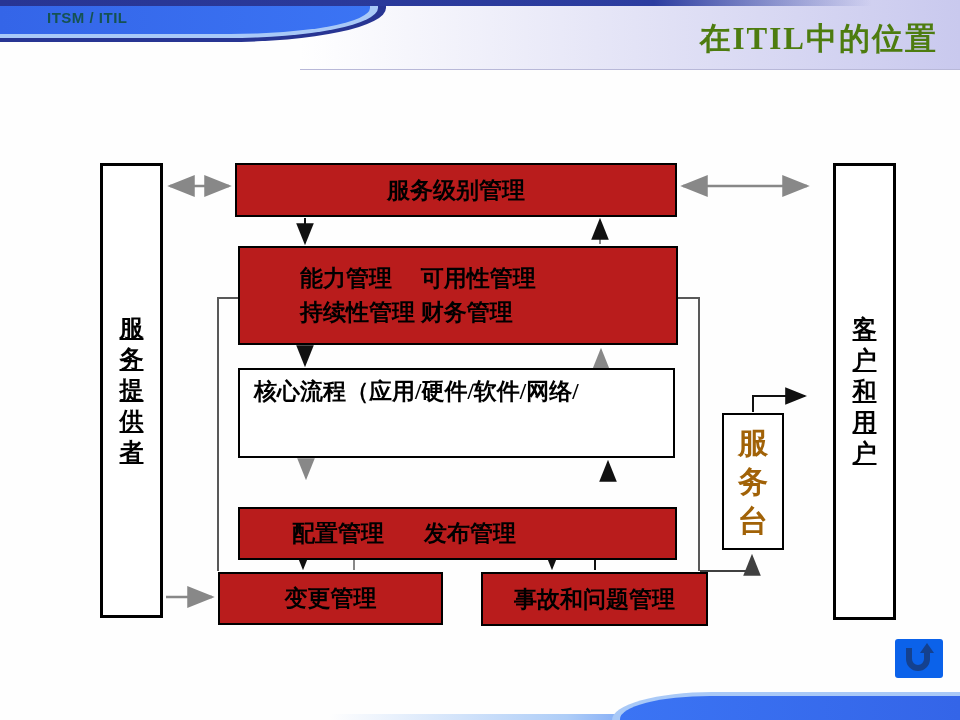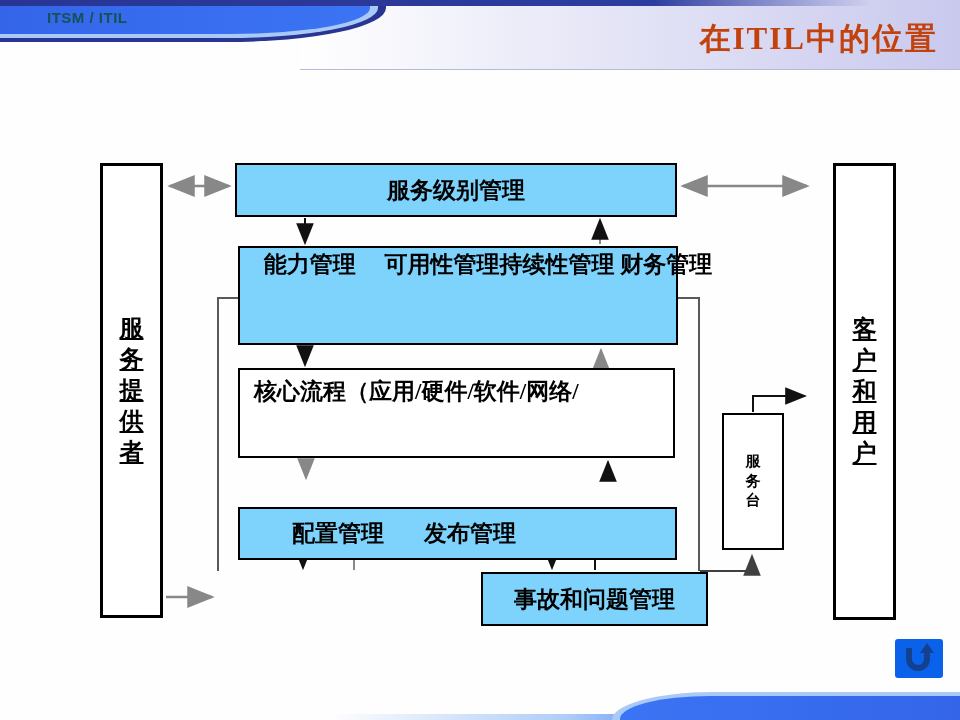--- a/index.html
+++ b/index.html
@@ -30,21 +30,21 @@
     position:absolute; left:0; top:0; width:872px; height:6px; z-index:7;
     background:linear-gradient(to right,#283593 0%,#2c3da0 75%,rgba(40,53,147,0) 100%);
   }
   .corner-label {
     position:absolute; left:28px; top:9px; z-index:8;
     font-family:"Liberation Sans","DejaVu Sans",sans-serif;
     font-weight:bold; font-size:15px; letter-spacing:.5px; color:#155252;margin-left:19px;
   }
   .page-title {
     position:absolute; right:22px; top:18px; z-index:8;
-    font-size:31px; font-weight:bold; color:#c2410c; letter-spacing:2px;
+    font-size:31px; font-weight:bold; color:#4d7c0f; letter-spacing:2px;
   }
   
   .ftr-thin {
     position:absolute; left:330px; bottom:0; width:395px; height:6px; z-index:3;
     background:linear-gradient(to right,rgba(255,255,255,0) 0%,#aecdf7 60%,#3b74f4 100%);
   }
   .ftr-light { position:absolute; right:0; bottom:0; width:348px; height:28px;
     background:#a9c9f7; border-top-left-radius:100px 28px; z-index:4; }
   .ftr-blue { position:absolute; right:0; bottom:0; width:340px; height:24px;
     background:linear-gradient(to right,#3b74f4,#3465e8);
@@ -53,46 +53,46 @@
     position:absolute; left:895px; top:639px; width:48px; height:39px;
     background:#0b62ea; border-radius:3px; z-index:9; cursor:pointer;
     display:flex; align-items:center; justify-content:center;
   }
   
   .arrows { position:absolute; left:0; top:0; width:960px; height:720px; z-index:1; }
   .dbox {
     position:absolute; z-index:2; box-sizing:border-box; background:#fff;
     border:2px solid #000; color:#000; font-weight:bold;
   }
-  .teal { background:#7dd3fc; }
+  .teal { background:#b91c1c; }
   .thick { border-width:3px;text-decoration:underline; }
   .vflex { display:flex; align-items:center; justify-content:center; }
   .vtext {
     width:1.15em; word-break:break-all; text-align:center; line-height:1.3;
     font-size:24px;
   }
   .sp-box   { left:100px; top:163px; width:63px;  height:455px; }
   .cu-box   { left:813px; top:163px; width:63px;  height:457px;margin-left:20px; }
   .slm-box  { left:235px; top:163px; width:442px; height:54px;
               display:flex; align-items:center; justify-content:center; font-size:23px; }
   .tac-box  { left:238px; top:246px; width:440px; height:99px;
-              display:flex; flex-direction:row; justify-content:center;
+              display:flex; flex-direction:column; justify-content:center;
               padding-left:60px; font-size:23px; line-height:1.45; white-space:pre; }
   .core-box { left:238px; top:368px; width:437px; height:90px;
               padding:6px 0 15px 14px; font-size:23px; line-height:1.4; }
   .cfg-box  { left:238px; top:507px; width:439px; height:53px;
               display:flex; align-items:center; font-size:23px; }
   .cfg-box .lbl-config  { margin-left:52px; }
   .cfg-box .lbl-release { margin-left:40px; }
   .chg-box  { left:218px; top:572px; width:225px; height:53px;
               display:flex; align-items:center; justify-content:center; font-size:23px; }
   .inc-box  { left:481px; top:572px; width:227px; height:54px;
               display:flex; align-items:center; justify-content:center; font-size:23px; }
   .sd-box   { left:722px; top:413px; width:62px; height:137px; }
-  .sd-box .vtext { font-size:15px; color:#000000; }
+  .sd-box .vtext { font-size:30px; color:#a16207; }
 </style>
 </head>
 <body>
 
 <div class="slide">
 
   <div class="hdr-band"></div>
   <div class="hdr-navy-curve"></div>
   <div class="hdr-light-curve"></div>
   <div class="hdr-blue-bar"></div>
@@ -158,20 +158,23 @@
 
   <div class="dbox core-box">
     <div>核心流程（应用/硬件/软件/网络/</div>
   </div>
 
   <div class="dbox teal cfg-box">
     <span class="lbl-config">配置管理</span>
     <span class="lbl-release">发布管理</span>
   </div>
 
+  <div class="dbox teal chg-box">
+    <span>变更管理</span>
+  </div>
 
   <div class="dbox teal inc-box">
     <span>事故和问题管理</span>
   </div>
 
   <div class="dbox vflex sd-box">
     <span class="vtext">服务台</span>
   </div>
 
   <div class="ftr-thin"></div>

